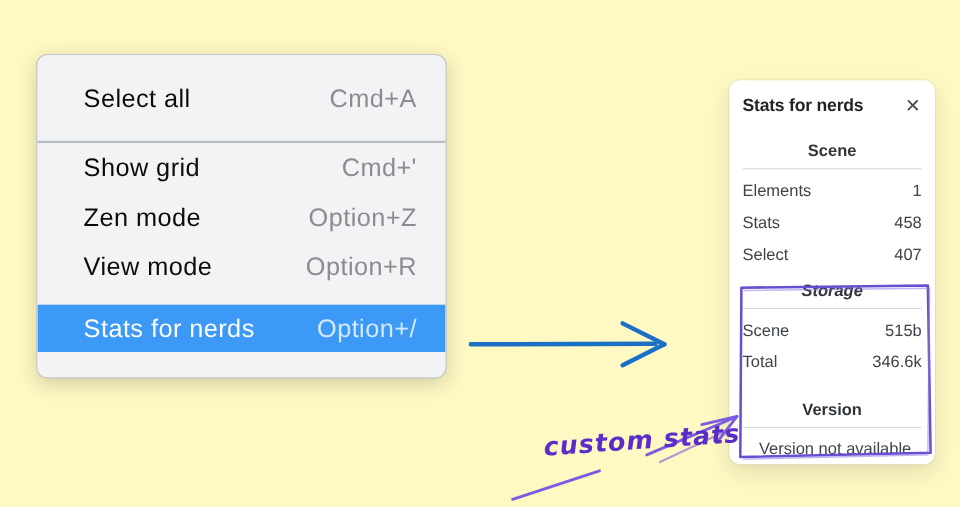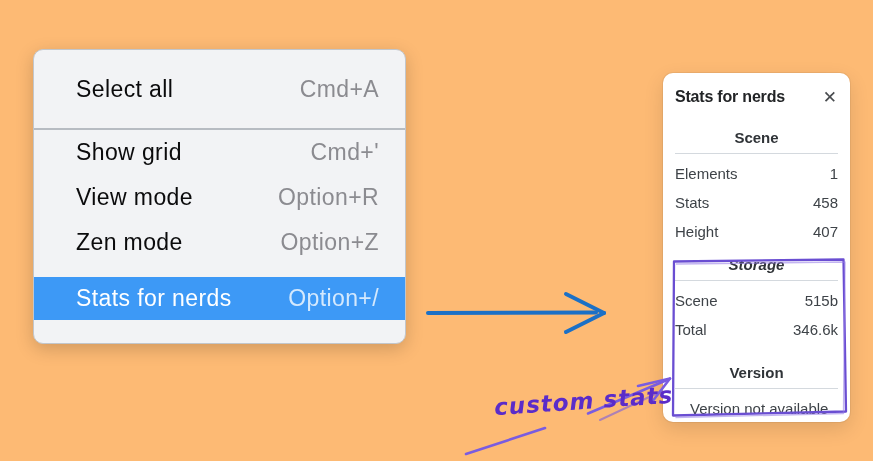--- a/index.html
+++ b/index.html
@@ -2,21 +2,21 @@
 <html><head>
 <meta charset="utf-8">
 <style>
   * { box-sizing: border-box; margin: 0; padding: 0; }
   html, body { background: #ffffff; }
   body { font-family: "Liberation Sans", sans-serif; }
   .canvas {
     position: relative;
     width: 873px;
     height: 461px;
-    background: #fdba74;
+    background: #fef9c3;
     overflow: hidden;
   }
 
   
   .menu {
     position: absolute;
     left: 33px; top: 49px;
     width: 373px; height: 295px;
     background: #f2f3f5;
     border: 1px solid #c2c6cb;
@@ -136,26 +136,26 @@
       <span class="mi-label">Select all</span>
       <span class="mi-short">Cmd+A</span>
     </div>
     <div class="menu-divider"></div>
     <div class="menu-group">
       <div class="menu-row menu-row-std">
         <span class="mi-label">Show grid</span>
         <span class="mi-short">Cmd+'</span>
       </div>
       <div class="menu-row menu-row-std">
+        <span class="mi-label">Zen mode</span>
+        <span class="mi-short">Option+Z</span>
+      </div>
+      <div class="menu-row menu-row-std">
         <span class="mi-label">View mode</span>
         <span class="mi-short">Option+R</span>
-      </div>
-      <div class="menu-row menu-row-std">
-        <span class="mi-label">Zen mode</span>
-        <span class="mi-short">Option+Z</span>
       </div>
       <div class="menu-row row-highlight">
         <span class="mi-label">Stats for nerds</span>
         <span class="mi-short">Option+/</span>
       </div>
     </div>
   </div>
 
   <div class="panel">
     <div class="panel-title-row">
@@ -167,21 +167,21 @@
     <hr>
     <div class="stat-row">
       <span class="stat-label">Elements</span>
       <span class="stat-value">1</span>
     </div>
     <div class="stat-row">
       <span class="stat-label">Stats</span>
       <span class="stat-value">458</span>
     </div>
     <div class="stat-row">
-      <span class="stat-label">Height</span>
+      <span class="stat-label">Select</span>
       <span class="stat-value">407</span>
     </div>
 
     <div class="section-header h-storage">Storage</div>
     <hr>
     <div class="stat-row">
       <span class="stat-label">Scene</span>
       <span class="stat-value">515b</span>
     </div>
     <div class="stat-row">

